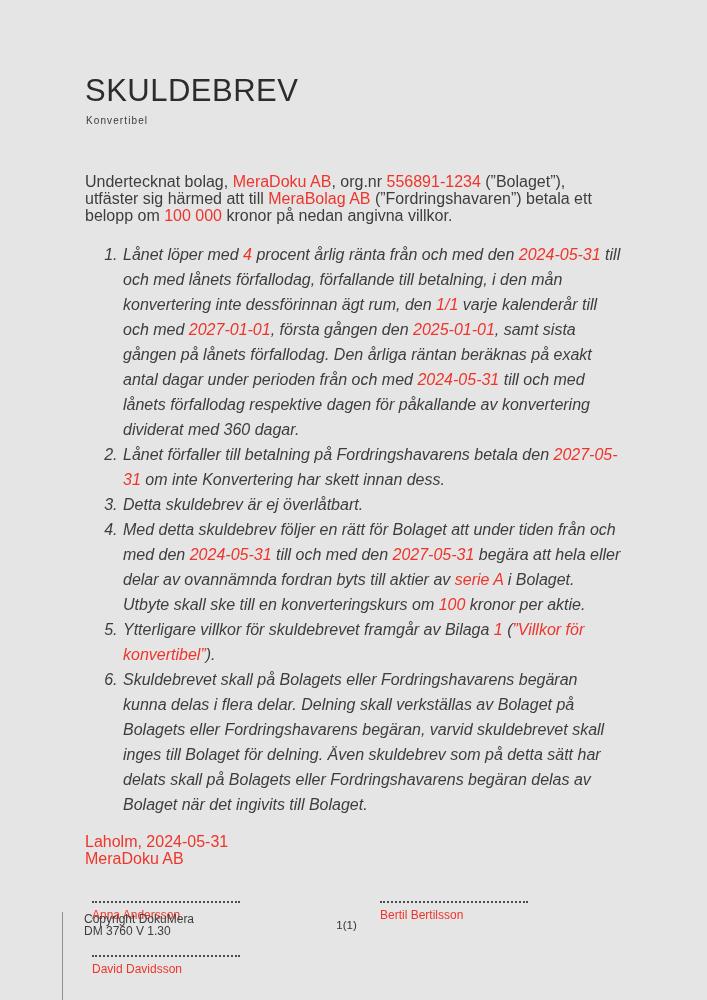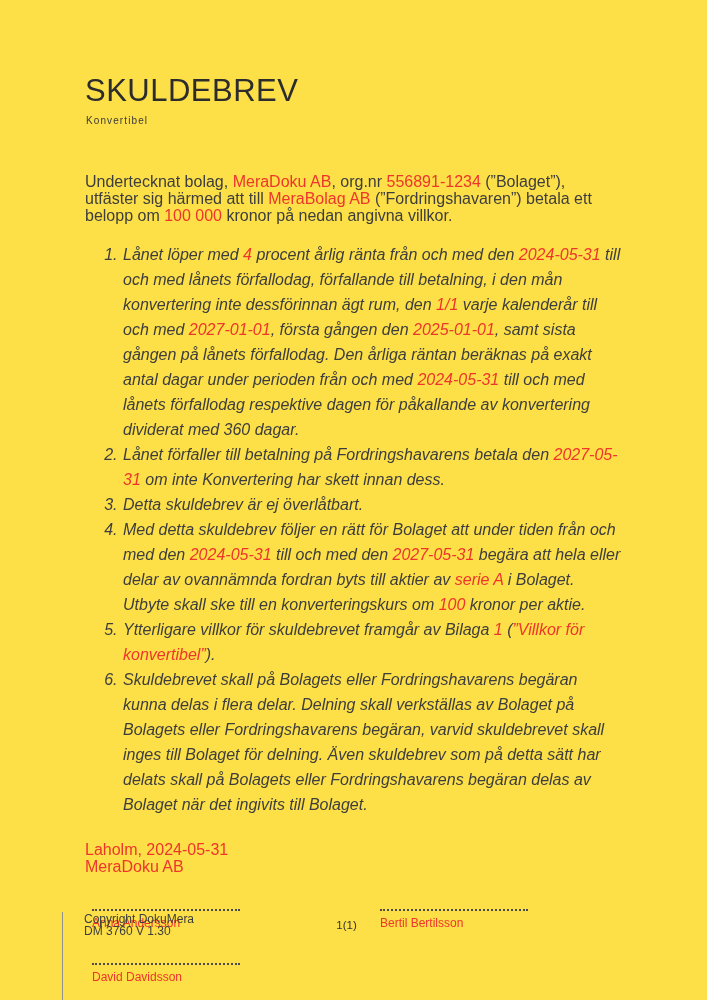--- a/index.html
+++ b/index.html
@@ -2,21 +2,21 @@
 <html lang="sv" style="--accent: #ee352b; --ink: #3d3d3d;"><head>
 <meta charset="utf-8">
 <style>
   :root { --accent: #ee352b; --ink: #3d3d3d; }
   * { box-sizing: border-box; }
   html, body { margin: 0; padding: 0; background: #ffffff; }
   .page {
     position: relative;
     width: 707px;
     height: 1000px;
-    background: #fde047;
+    background: #e5e5e5;
     font-family: "Liberation Sans", "DejaVu Sans", sans-serif;
     color: var(--ink);
     overflow: hidden;
   }
   .content {
     position: absolute;
     left: 85px;
     top: 0;
     width: 537px;
   }
@@ -45,21 +45,21 @@
   ol.terms {
     margin: 17px 0 0 0;
     padding: 0 0 0 37px;
   }
   ol.terms li {
     font-size: 16px;
     line-height: 25px;
     padding-left: 1px;
     font-style: italic;
   }
-  .closing { margin: 24px 0 0 0; }
+  .closing { margin: 16px 0 0 0; }
   .closing div { color: var(--accent); }
   .signatures {
     margin: 29px 0 0 7px;
     display: grid;
     grid-template-columns: 288px 249px;
     row-gap: 27px;
   }
   .sig { width: 148px; }
   .sig .dots {
     width: 148px;

